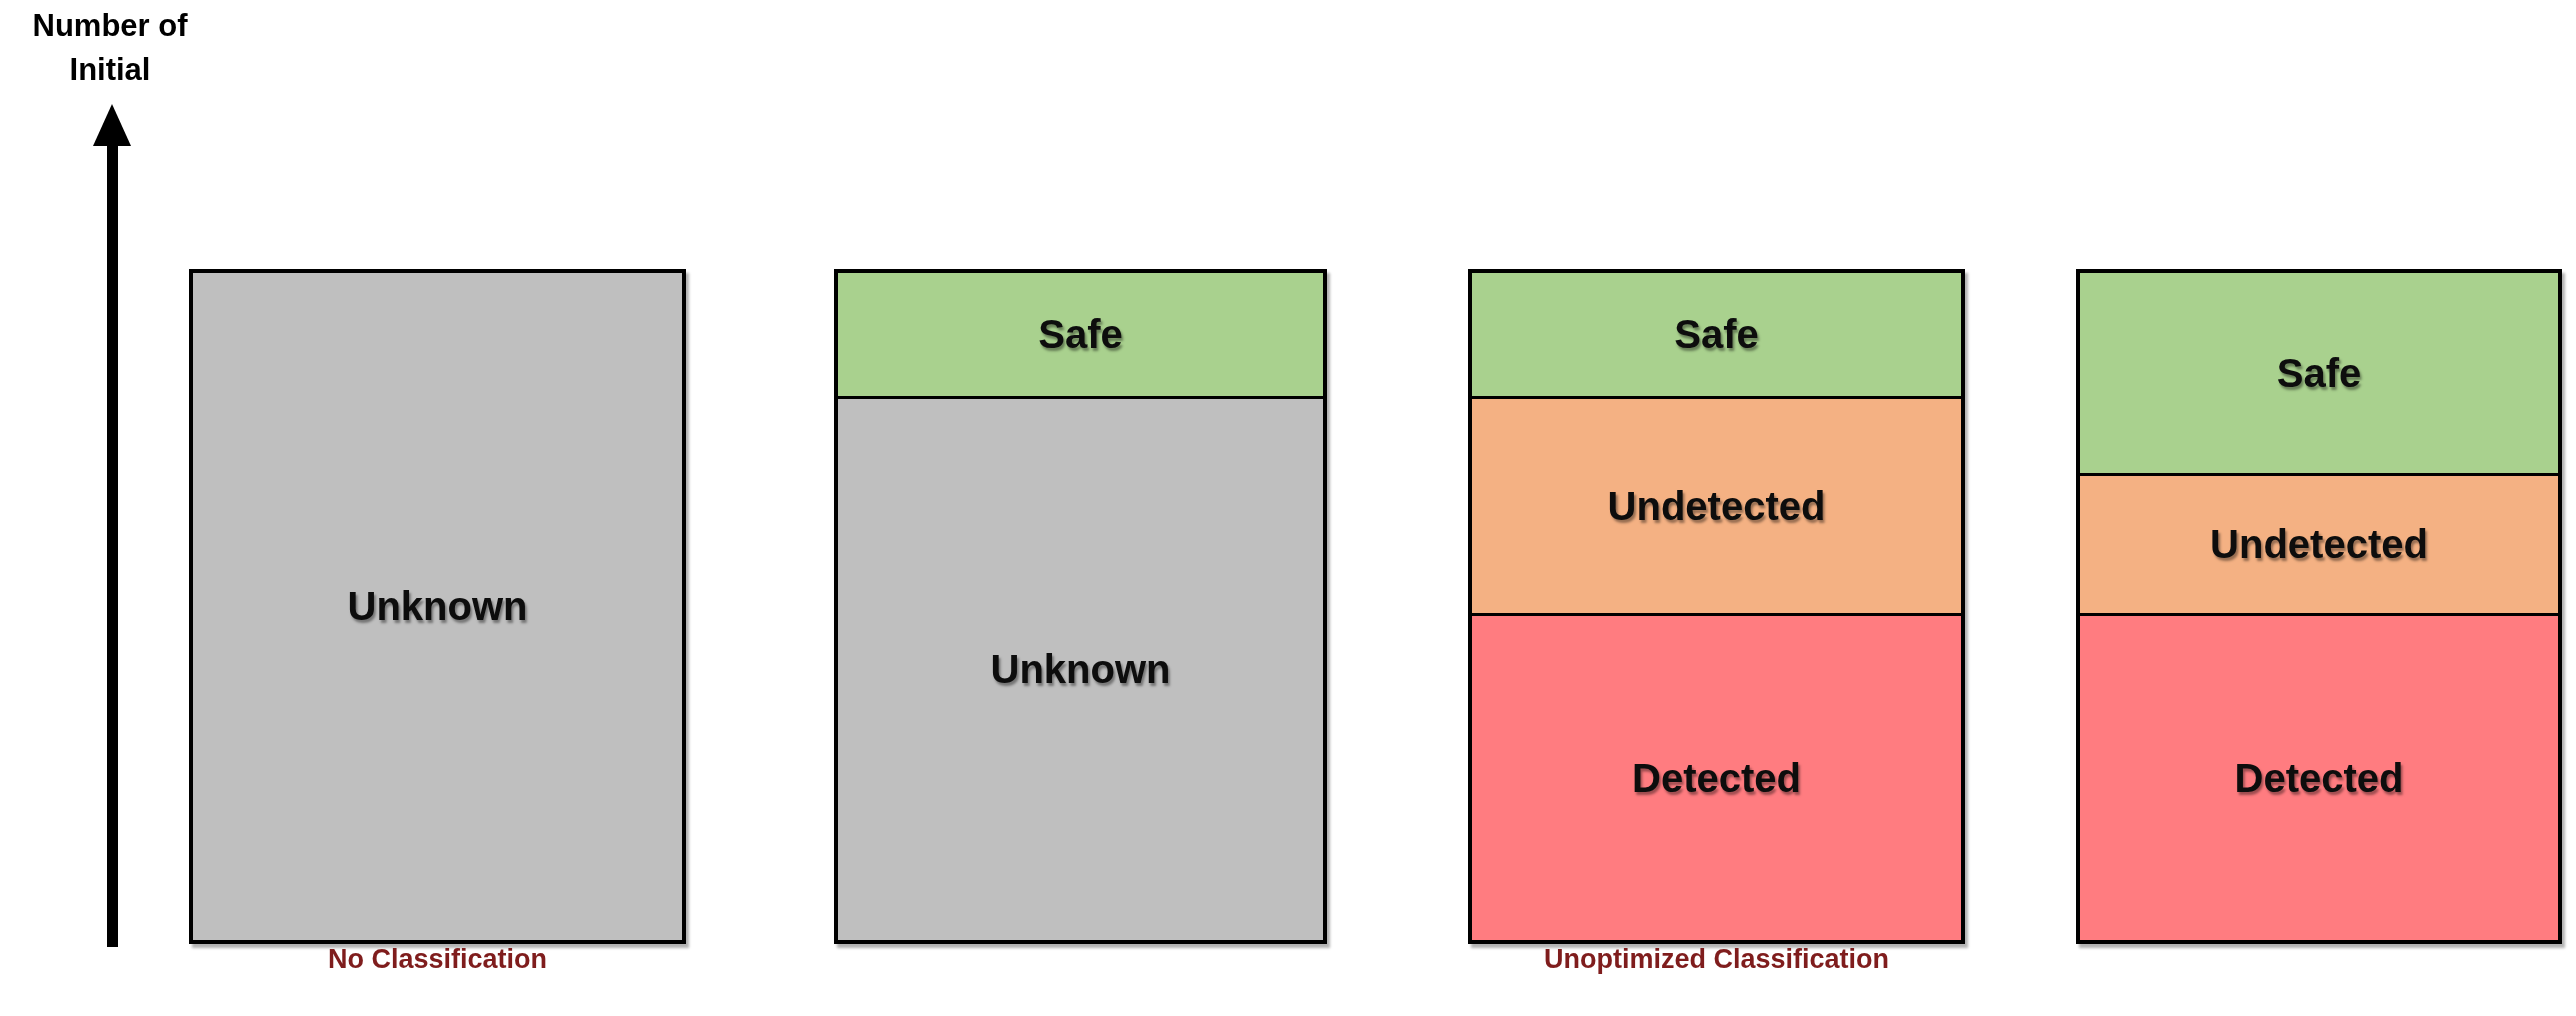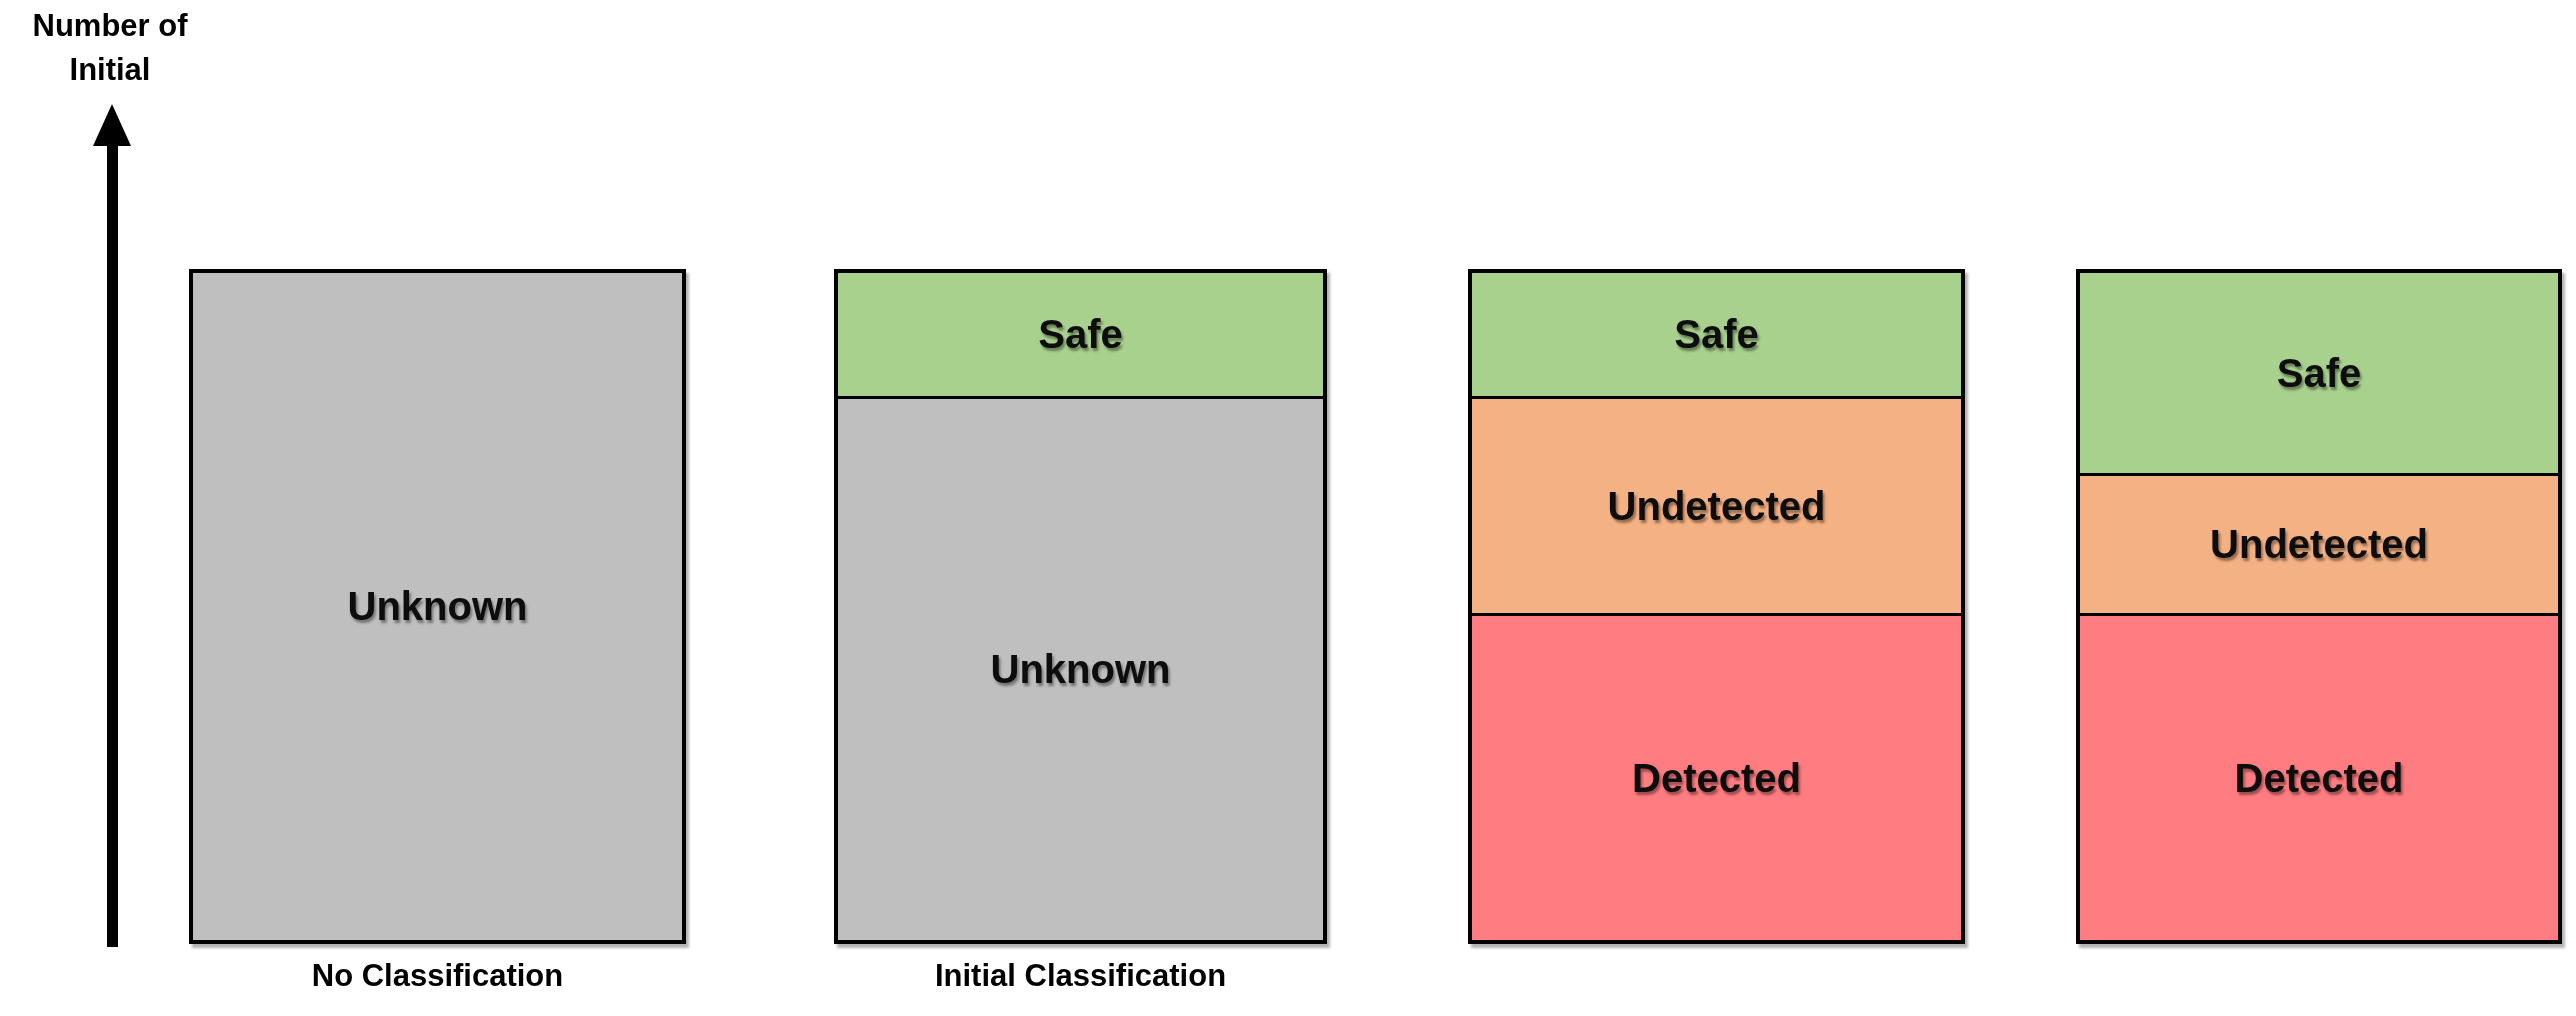--- a/index.html
+++ b/index.html
@@ -67,26 +67,25 @@
   }
   .bar-segment + .bar-segment { border-top: 3.5px solid #000; }
   .segment-label {
     font-size: 40px;
     font-weight: 700;
     color: #0d0d0d;
     text-shadow: 1.8px 2.6px 2.6px rgba(0,0,0,0.40);
     white-space: nowrap;
   }
   .bar-caption {
-    margin-top: 14px;
     width: 100%;
     text-align: center;
-    font-size: 31px;
+    font-size: 27px;
     font-weight: 700;
-    color: #000000;
+    color: #7f1d1d;
     white-space: nowrap;
   }
 </style>
 </head>
 <body>
 
 <div class="canvas">
 
   <div class="y-axis-label">
     <div>Number of</div>
@@ -106,34 +105,34 @@
       </div>
       <div class="bar-wrap" style="left: 834px; width: 493px;">
         <div class="bar-rect">
           <div class="bar-segment" style="height: 18.5%; background: rgb(169, 209, 142);">
             <span class="segment-label">Safe</span>
           </div>
           <div class="bar-segment" style="height: 81.5%; background: rgb(191, 191, 191);">
             <span class="segment-label">Unknown</span>
           </div>
         </div>
-        <div class="bar-caption">Initial Classification</div>
       </div>
       <div class="bar-wrap" style="left: 1468px; width: 497px;">
         <div class="bar-rect">
           <div class="bar-segment" style="height: 18.5%; background: rgb(169, 209, 142);">
             <span class="segment-label">Safe</span>
           </div>
           <div class="bar-segment" style="height: 32.5%; background: rgb(244, 177, 131);">
             <span class="segment-label">Undetected</span>
           </div>
           <div class="bar-segment" style="height: 49%; background: rgb(255, 124, 128);">
             <span class="segment-label">Detected</span>
           </div>
         </div>
+        <div class="bar-caption">Unoptimized Classification</div>
       </div>
       <div class="bar-wrap" style="left: 2076px; width: 486px;">
         <div class="bar-rect">
           <div class="bar-segment" style="height: 30%; background: rgb(169, 209, 142);">
             <span class="segment-label">Safe</span>
           </div>
           <div class="bar-segment" style="height: 21%; background: rgb(244, 177, 131);">
             <span class="segment-label">Undetected</span>
           </div>
           <div class="bar-segment" style="height: 49%; background: rgb(255, 124, 128);">

